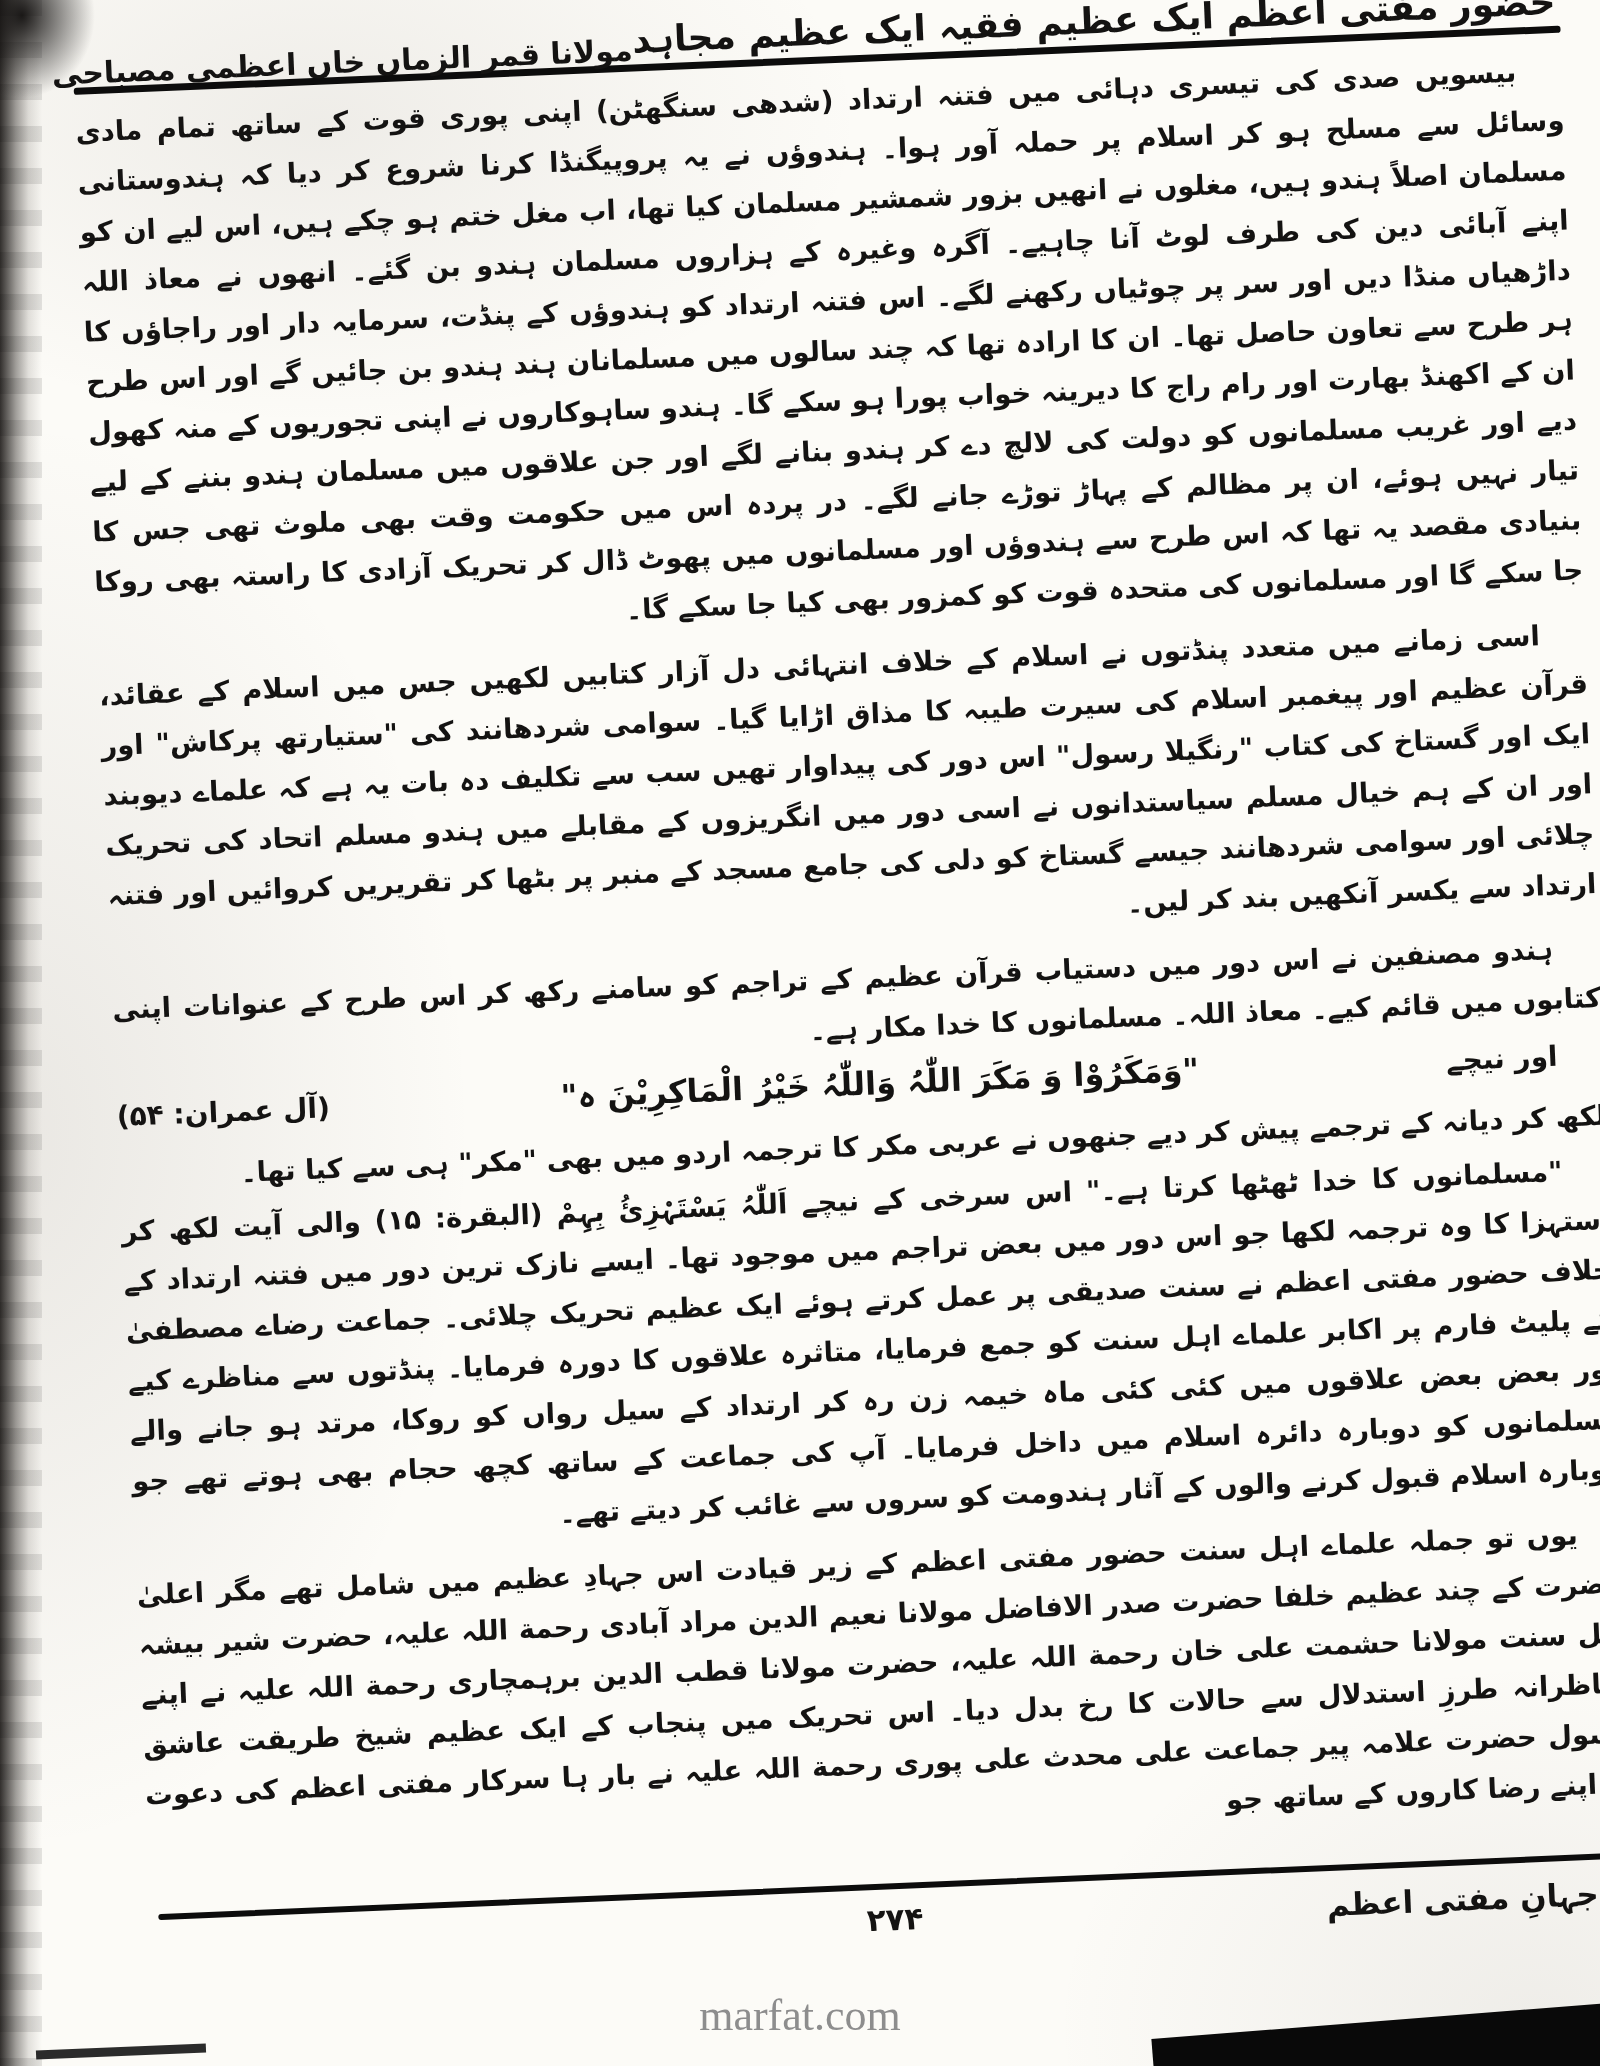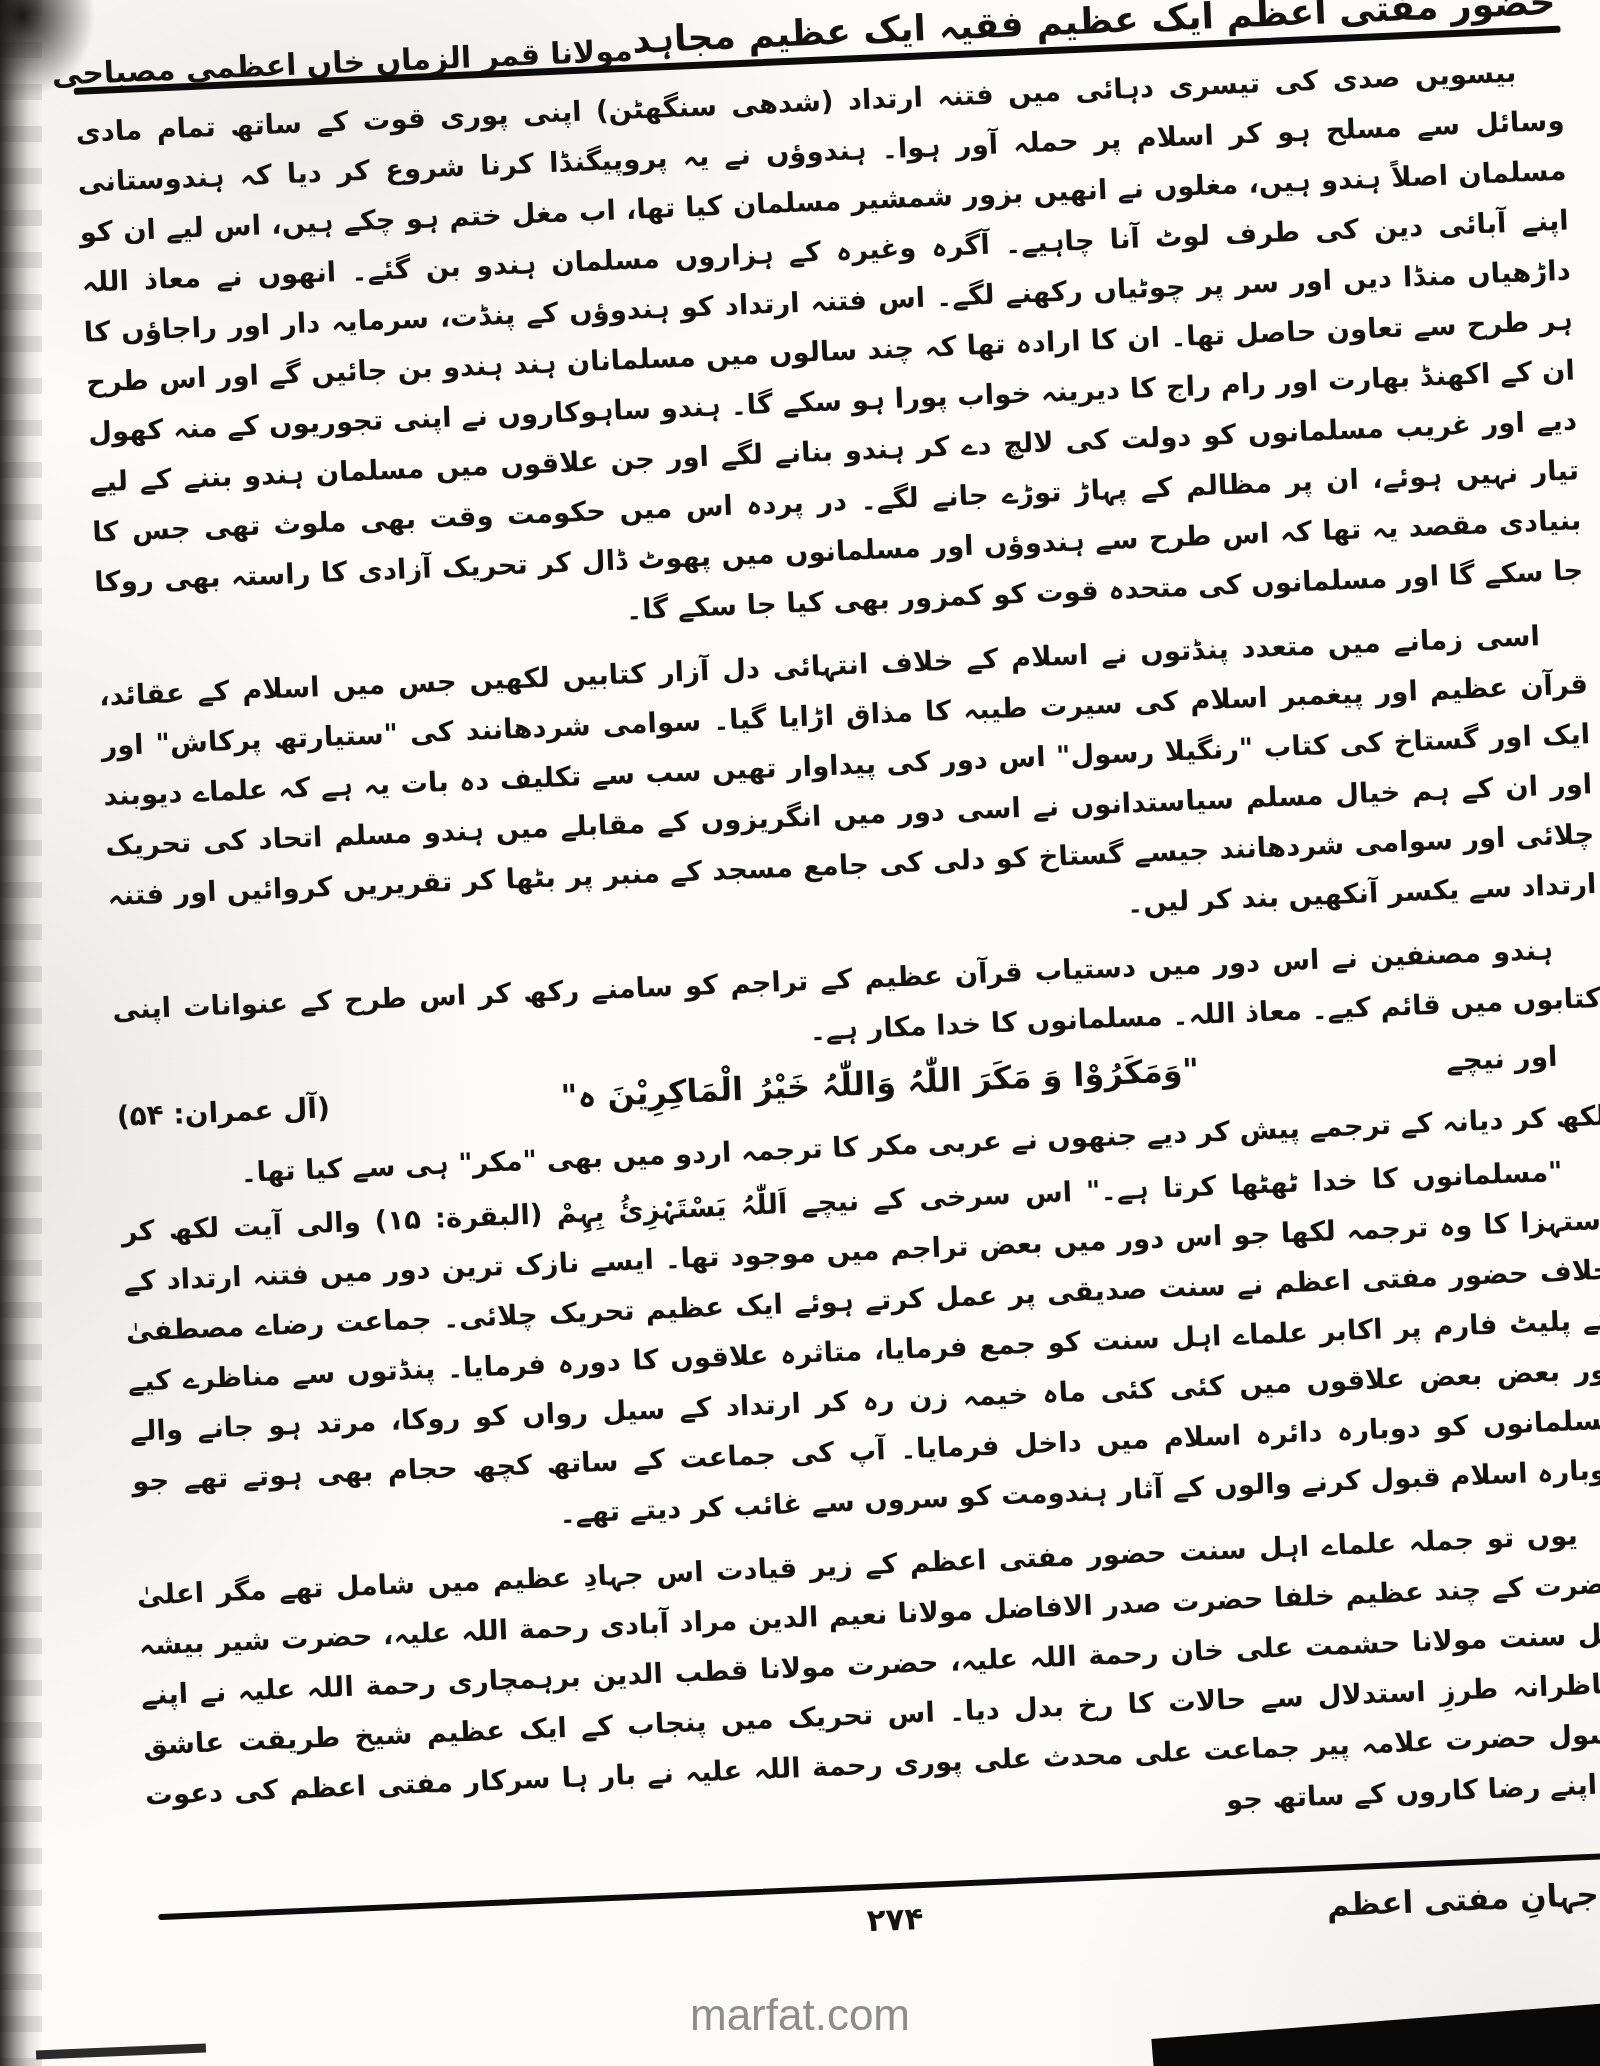--- a/index.html
+++ b/index.html
@@ -40,21 +40,21 @@
   .verse-cite{font-size:28px;font-weight:bold;white-space:nowrap;padding-right:14px;}
   
   .footer{position:absolute;left:0;right:0;top:1868px;}
   .f-rule{height:6px;background:#0c0c0c;border-radius:3px;margin:0 8px;}
   .f-row{position:relative;height:90px;}
   .f-pagenum{position:absolute;left:50%;top:12px;transform:translateX(-50%);
     font-size:31px;font-weight:bold;letter-spacing:3px;}
   .f-book{position:absolute;right:40px;top:16px;font-size:31px;font-weight:bold;}
   
   .watermark{position:absolute;left:50%;top:1990px;transform:translateX(-50%);
-    font-family:Liberation Sans, sans-serif;font-size:44px;font-weight:400;color:#8d8d8d;}
+    font-family:Liberation Serif, serif;font-size:44px;font-weight:400;color:#8d8d8d;}
 </style>
 </head>
 <body>
 
 <div class="page">
 
   <div class="spine"></div>
   <div class="corner-tl"></div>
 
   <div class="tilt">

